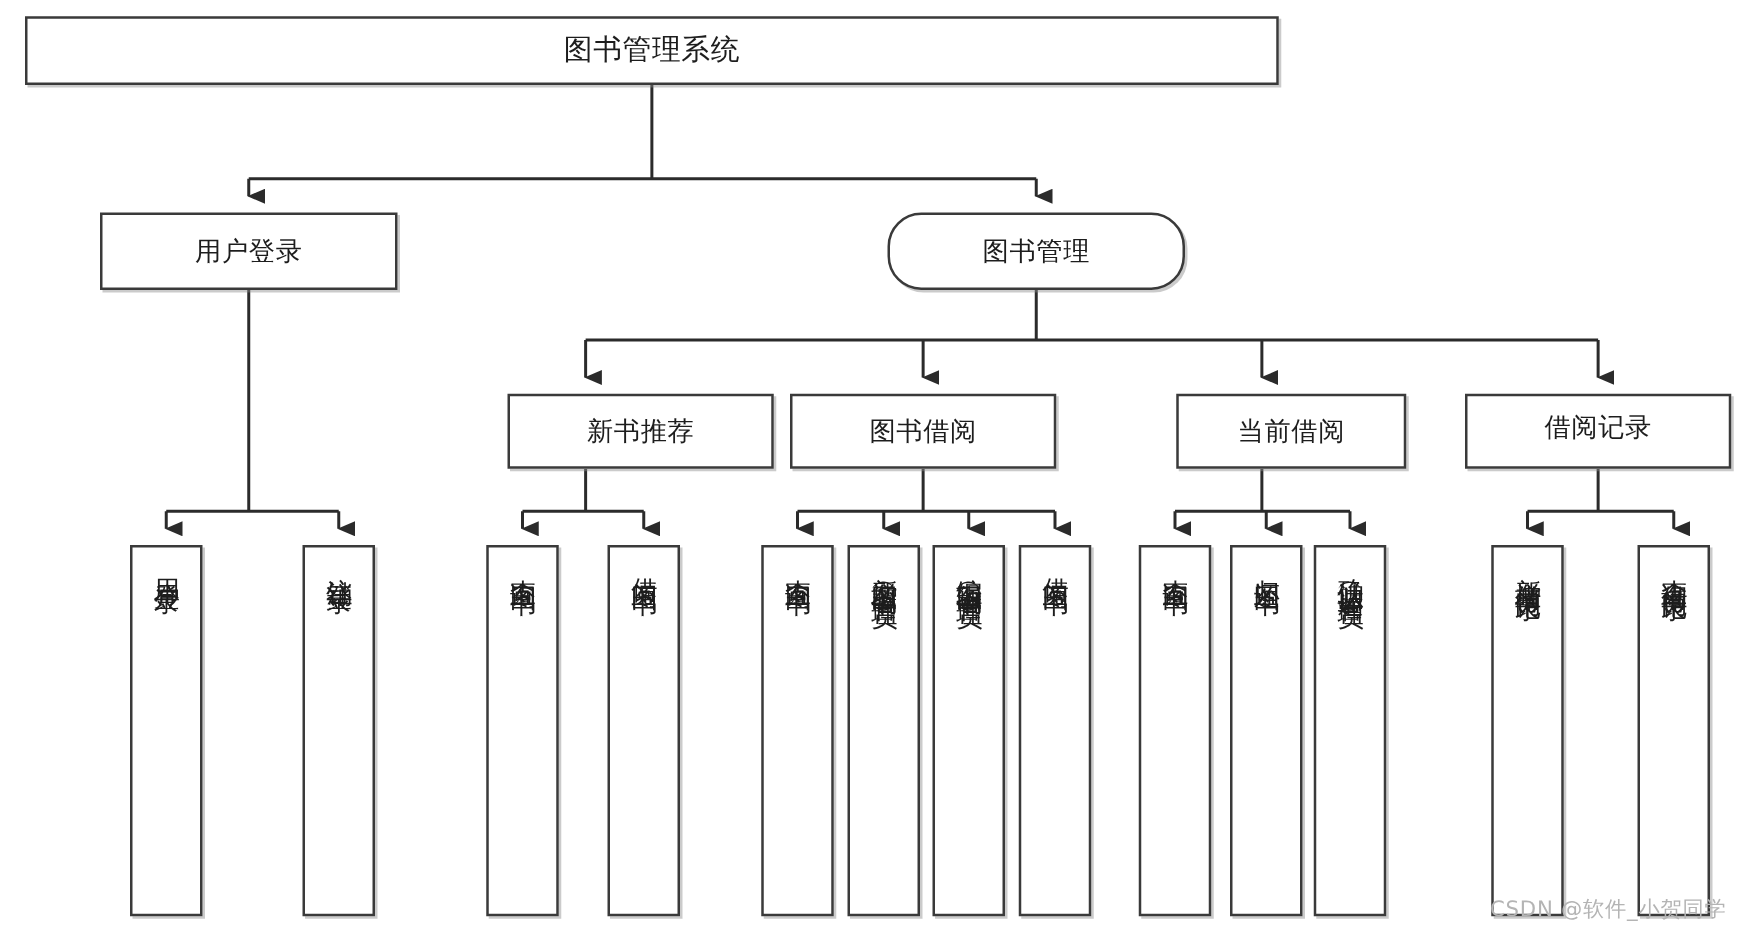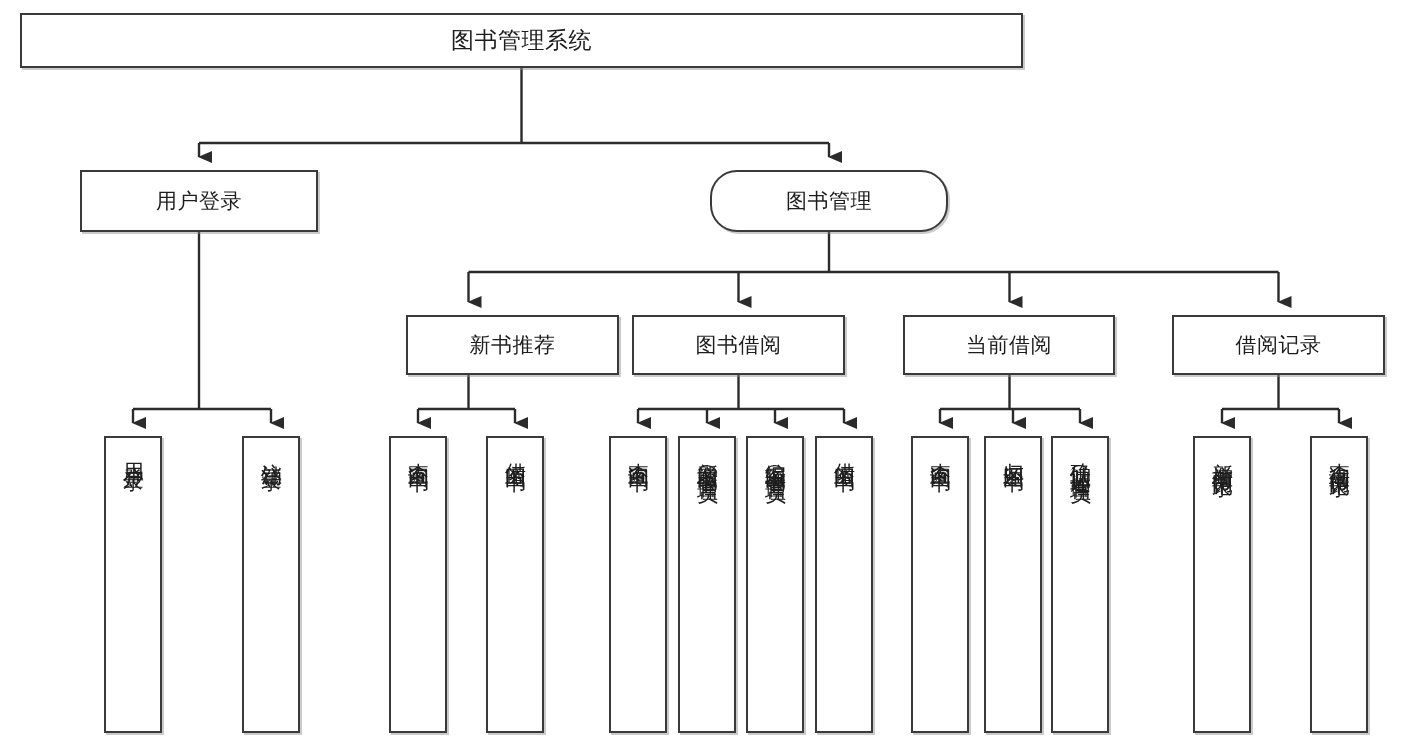--- a/index.html
+++ b/index.html
@@ -120,24 +120,24 @@
   <div class="node lvl2" style="left: 710px; top: 170px; width: 238px; height: 62px; border-radius: 27px;">
     <span class="label">图书管理</span>
   </div>
 
   <div class="node lvl3" style="left: 378px; top: 315px; width: 213px; height: 60px; margin-left: 28px;">
     <span class="label">新书推荐</span>
   </div>
   <div class="node lvl3" style="left: 632px; top: 315px; width: 213px; height: 60px; align-items: center;">
     <span class="label">图书借阅</span>
   </div>
-  <div class="node lvl3" style="left: 903px; top: 315px; width: 212px; height: 60px;">
+  <div class="node lvl3" style="left: 941px; top: 315px; width: 184px; height: 60px;">
     <span class="label">当前借阅</span>
   </div>
-  <div class="node lvl3" style="left: 1172px; top: 315px; width: 213px; height: 60px;">
+  <div class="node lvl3" style="left: 1172px; top: 315px; width: 213px; height: 60px; font-family: Liberation Mono, monospace;">
     <span class="label">借阅记录</span>
   </div>
 
   <div class="node leaf" style="left: 104px; top: 436px; width: 58px; height: 297px;">
     <span class="label">用户登录</span>
   </div>
   <div class="node leaf" style="left: 242px; top: 436px; width: 58px; height: 297px;">
     <span class="label">注销登录</span>
   </div>
   <div class="node leaf" style="left: 389px; top: 436px; width: 58px; height: 297px;">
@@ -167,13 +167,14 @@
   <div class="node leaf" style="left: 1051px; top: 436px; width: 58px; height: 297px;">
     <span class="label">确认归还（管理员）</span>
   </div>
   <div class="node leaf" style="left: 1193px; top: 436px; width: 58px; height: 297px;">
     <span class="label">新增借阅记录</span>
   </div>
   <div class="node leaf" style="left: 1310px; top: 436px; width: 58px; height: 297px;">
     <span class="label">查询借阅记录</span>
   </div>
 
+  <div class="watermark" style="left: 1192px; top: 716px;">CSDN @软件_小贺同学</div>
 </div>
 
 </body></html>

